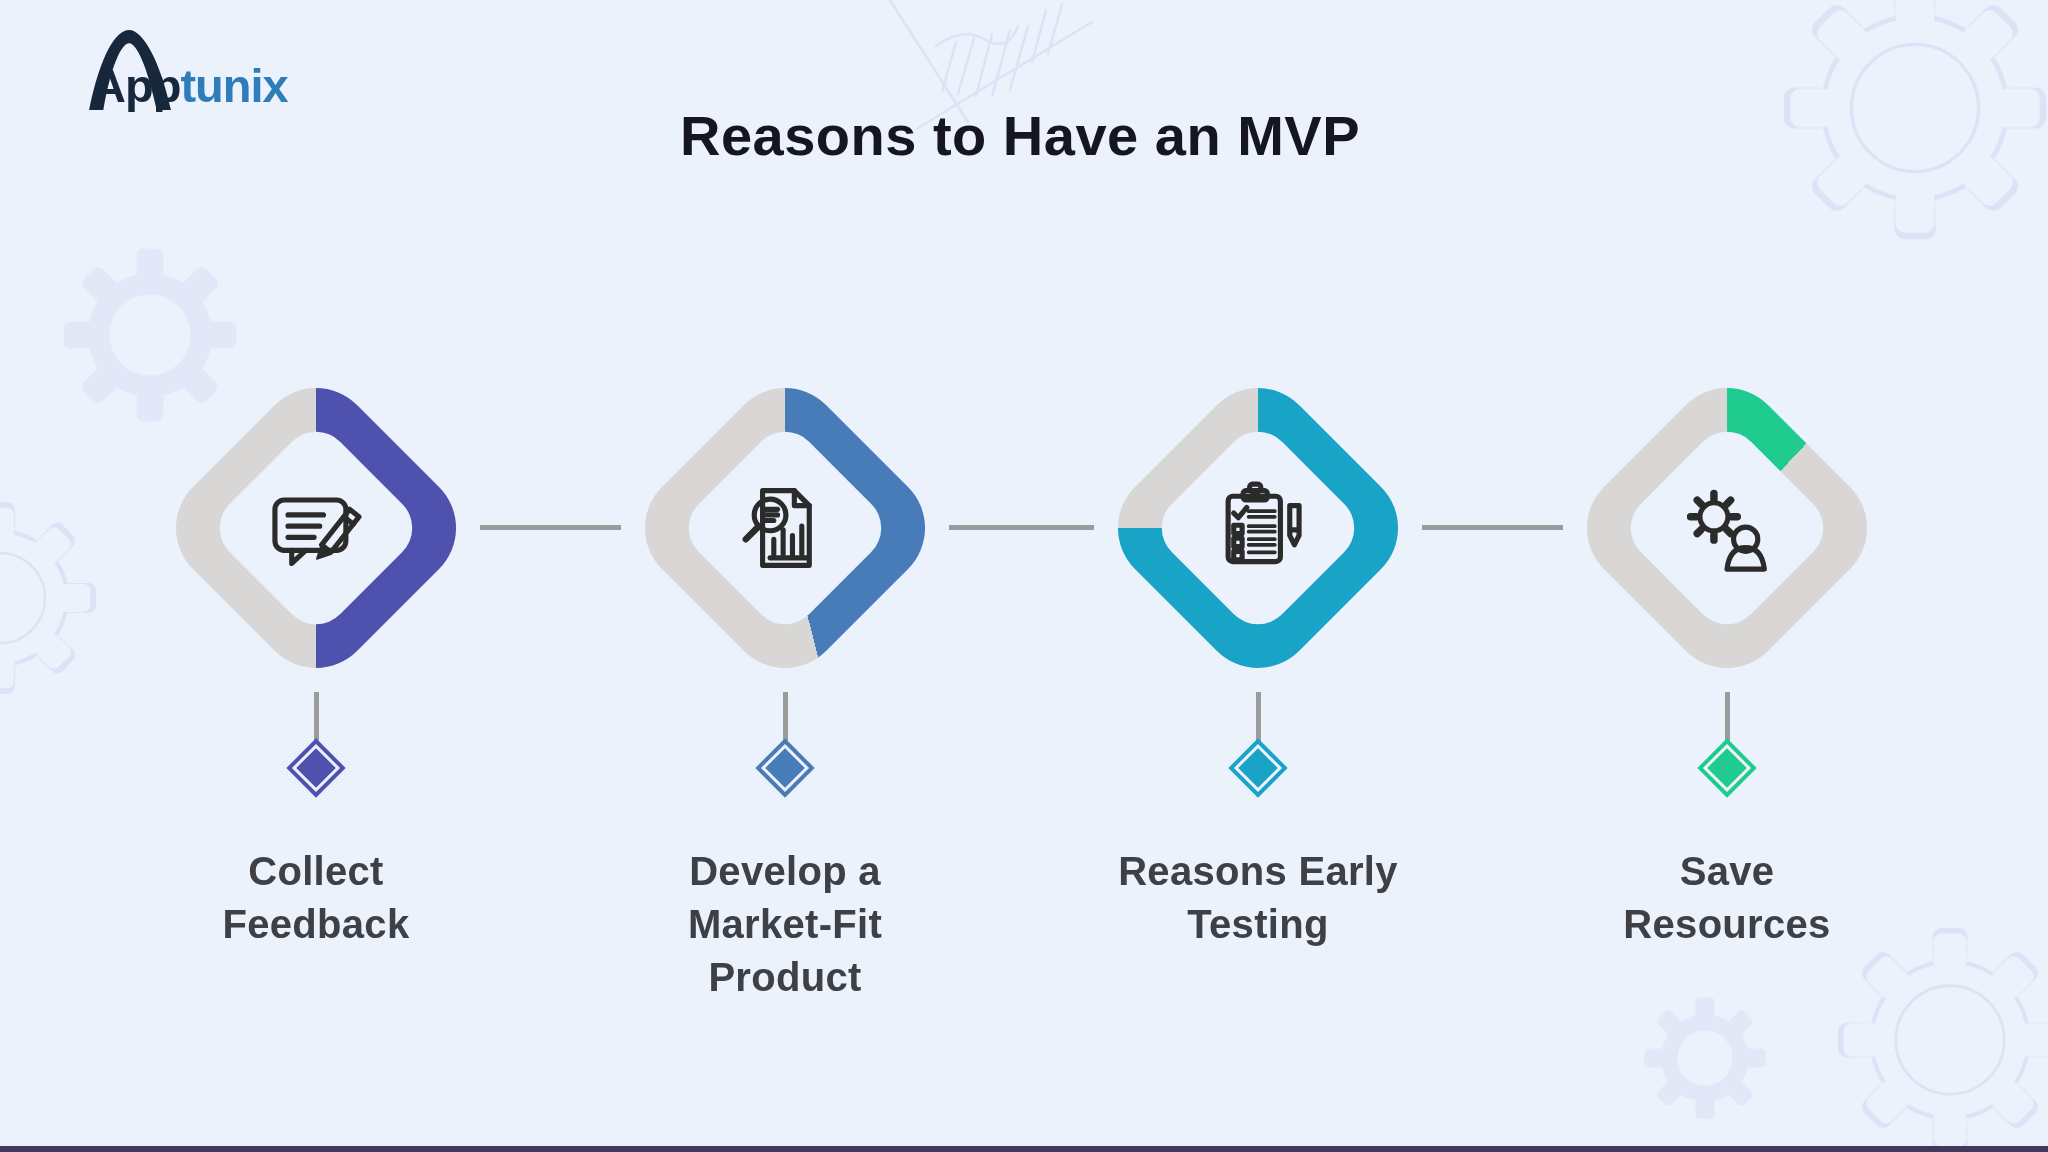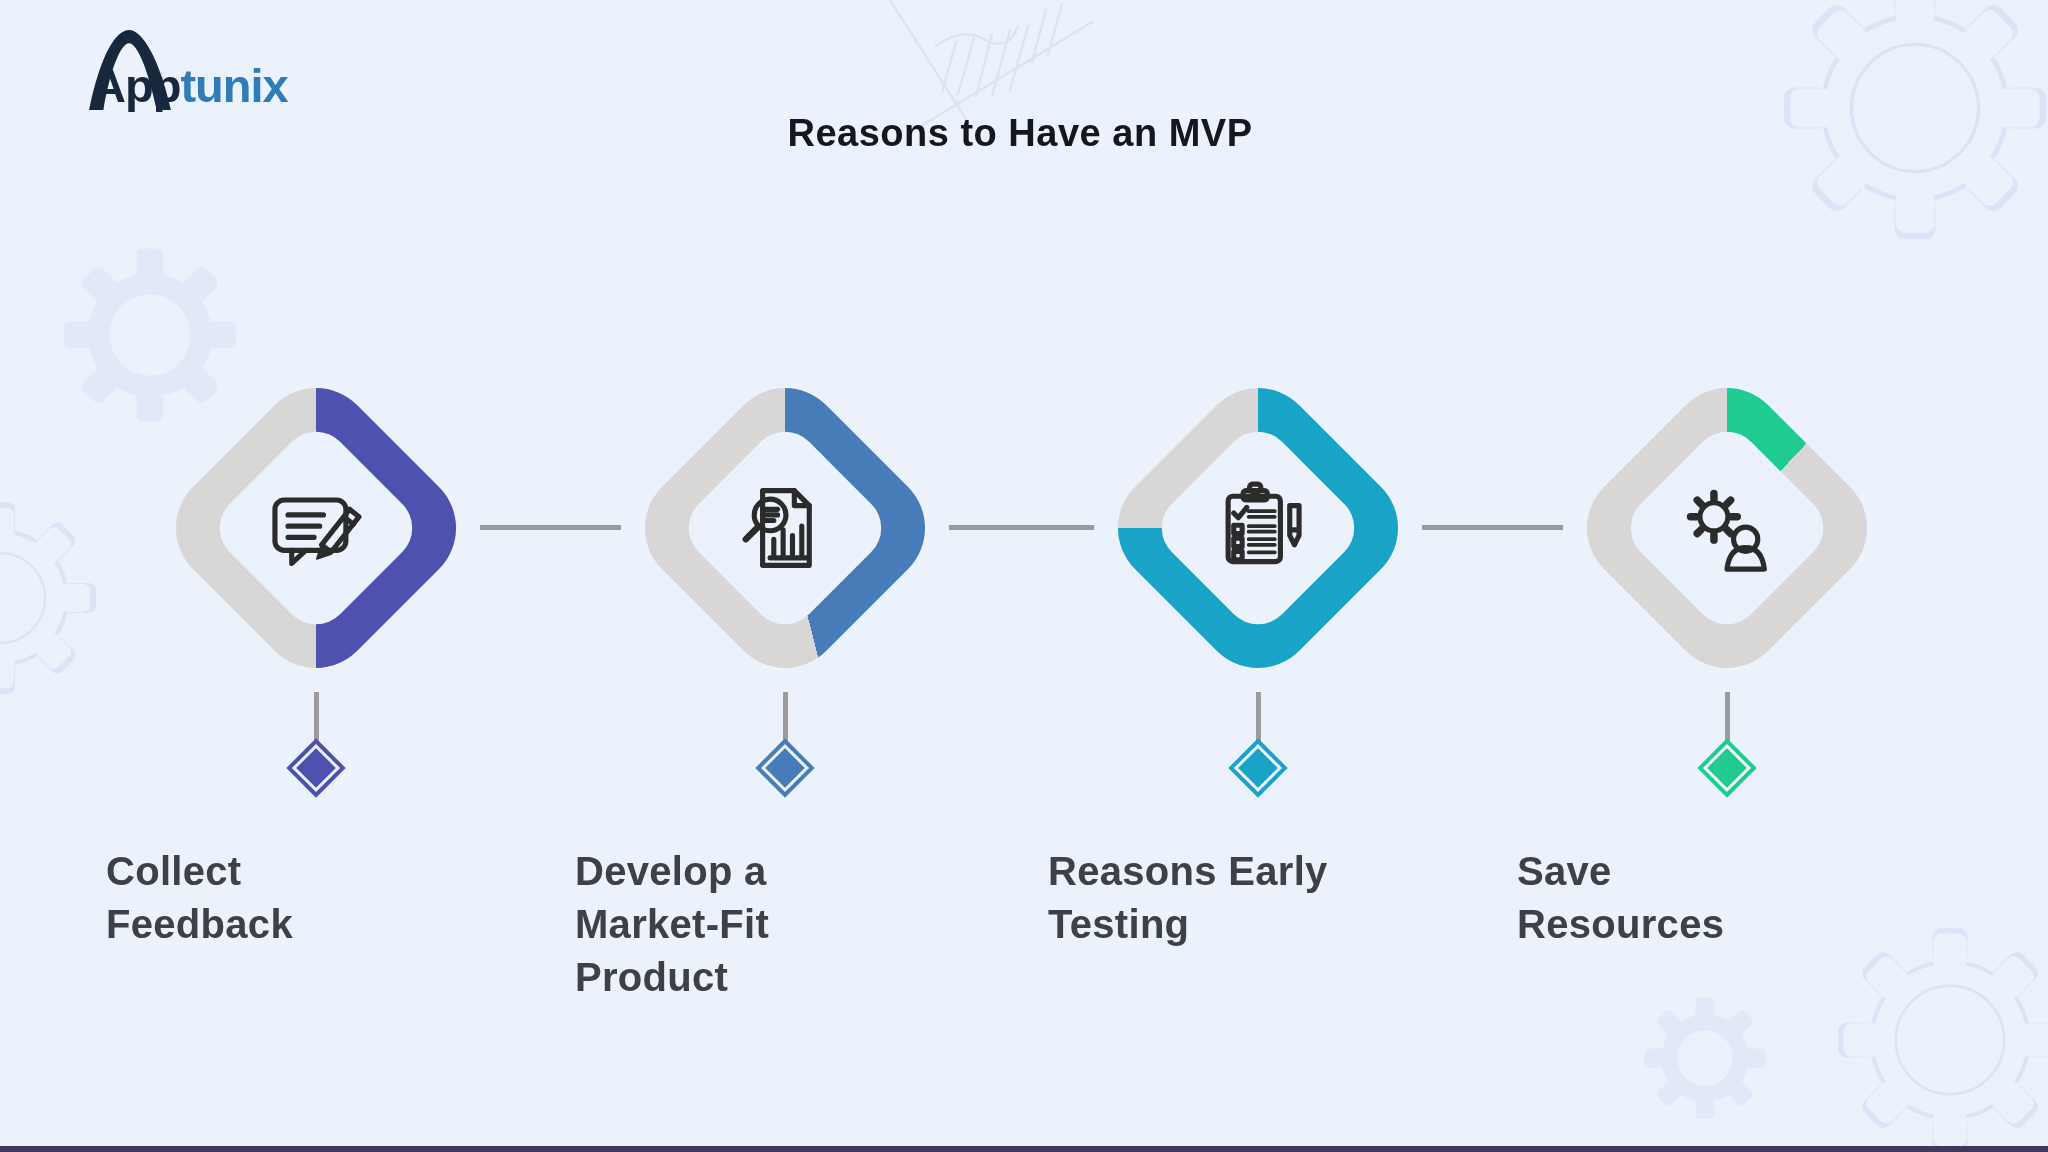--- a/index.html
+++ b/index.html
@@ -12,39 +12,39 @@
   }
   
   .decor{position:absolute;inset:0;}
   
   .logo{position:absolute;left:76px;top:30px;width:300px;height:96px;}
   .logo-arch{position:absolute;left:8px;top:0;width:92px;height:80px;}
   .logo-text{position:absolute;left:16px;top:28px;font-size:47px;font-weight:800;letter-spacing:-1px;white-space:nowrap;}
   .logo-text .dark{color:var(--logo-dark,#18283c);text-align:right;}
   .logo-text .accent{color:var(--logo-accent,#2e7cba);}
   
-  .title{position:absolute;top:96px;left:0;right:8px;margin:16px;text-align:center;
-    font-size:38px;font-weight:600;color:var(--title-color,#15161f);letter-spacing:.5px;}
+  .title{position:absolute;top:96px;left:0;right:8px;margin:7px;text-align:center;
+    font-size:56px;font-weight:600;color:var(--title-color,#15161f);letter-spacing:.5px;}
   .title .hl{font-weight:800;}
   
   .step{position:absolute;top:0;height:100%;width:0;}
   .diamond{position:absolute;left:-116px;top:412px;width:232px;height:232px;
     border-radius:58px;transform:rotate(45deg);}
   .diamond-inner{position:absolute;inset:38px;border-radius:34px;background:var(--bg,#ebf2fb);
     display:flex;align-items:center;justify-content:center;}
   .icon{width:112px;height:112px;transform:rotate(-45deg);}
   .icon .st{stroke:var(--icon-stroke,#2b2b2b);fill:none;stroke-width:5.5;
     stroke-linecap:round;stroke-linejoin:round;}
   .icon .fl{stroke:var(--icon-stroke,#2b2b2b);fill:var(--icon-stroke,#2b2b2b);
     stroke-width:2;stroke-linejoin:round;}
   .vline{position:absolute;left:-2px;top:692px;width:5px;height:52px;background:var(--connector,#9b9b9b);}
   .hline{position:absolute;top:525px;height:5px;background:var(--connector,#9b9b9b);}
   .mini{position:absolute;left:-21px;top:747px;width:42px;height:42px;transform:rotate(45deg);}
   .mini::after{content:"";position:absolute;inset:4px;border:3.5px solid #edf2fa;}
-  .label{position:absolute;top:845px;left:-210px;width:420px;
+  .label{position:absolute;top:845px;left:-210px;width:420px;text-align:center;
     font-size:40px;font-weight:700;color:var(--label-color,#3f4046);
     line-height:1.32;white-space:pre-line;letter-spacing:.3px;}
   
   .bottom-bar{position:absolute;left:0;right:0;bottom:0;height:6px;background:var(--bottom-bar,#3d3a5c);}
 </style>
 </head>
 <body>
 
 <div class="canvas">
 

